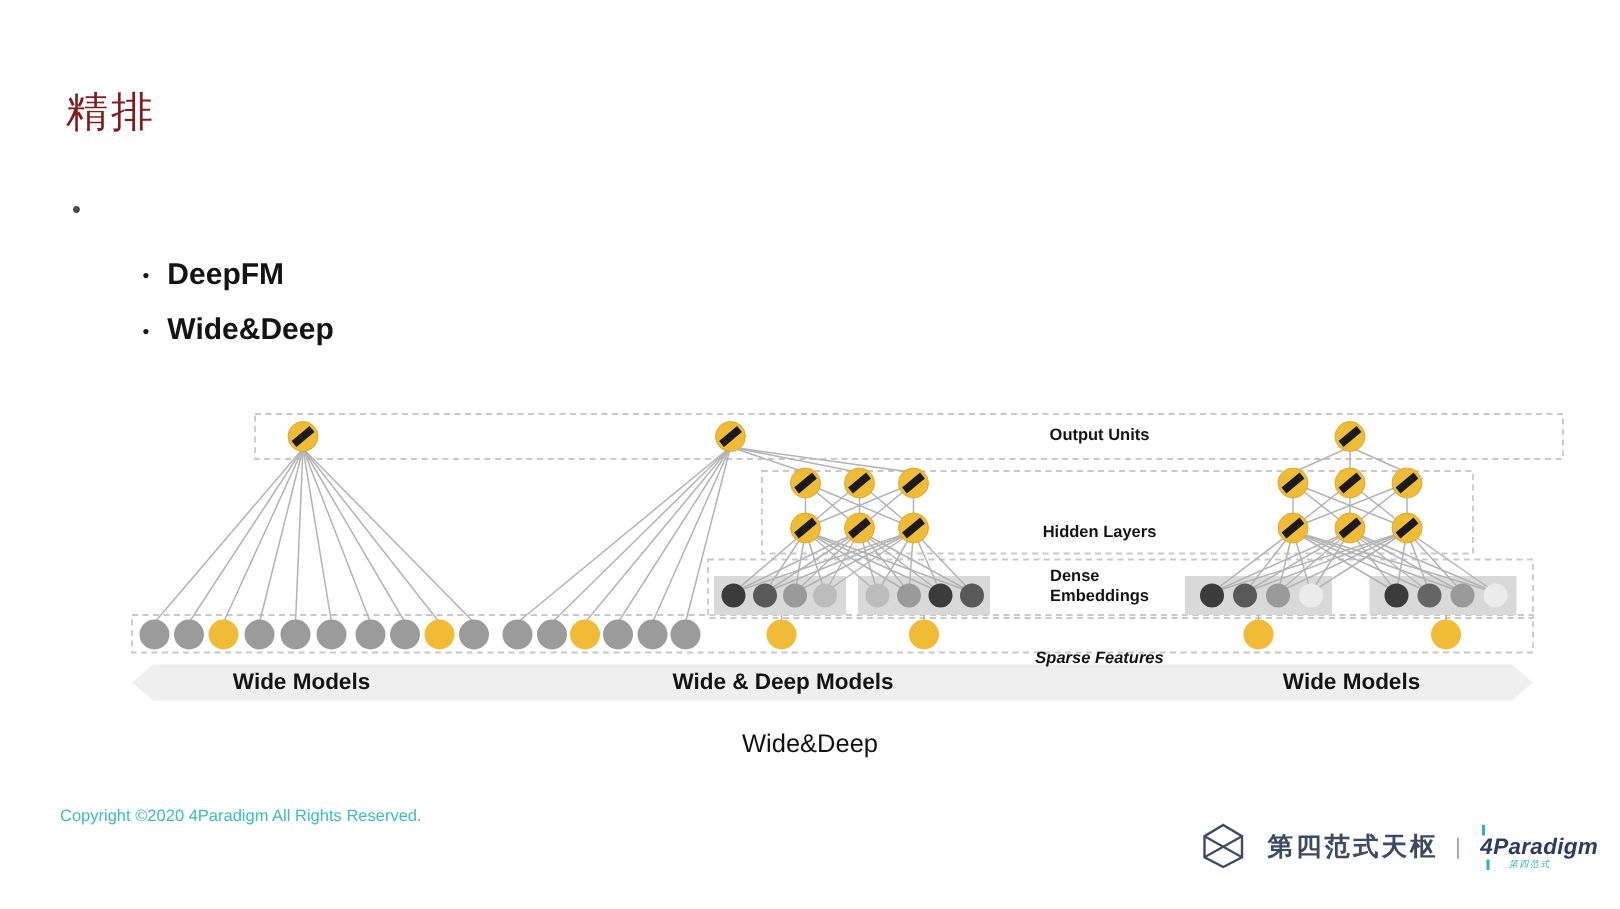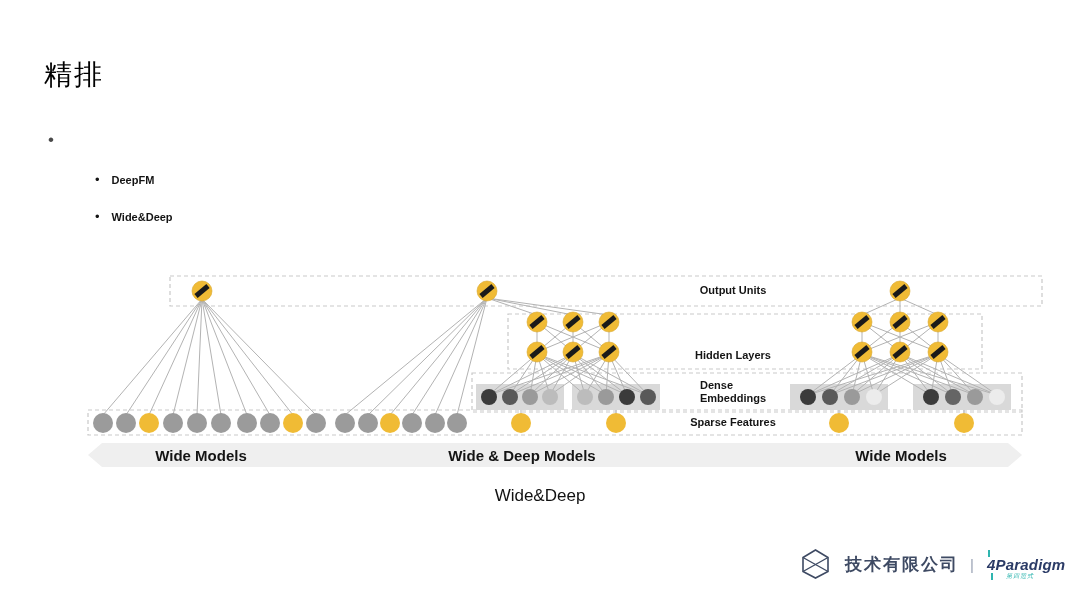--- a/index.html
+++ b/index.html
@@ -3,29 +3,29 @@
 <meta charset="utf-8">
 <style>
   * { margin:0; padding:0; box-sizing:border-box; }
   html,body { background:#ffffff; }
   body { font-family:"Liberation Sans", sans-serif; }
   .slide {
     position:relative; width:1080px; height:606px; background:#ffffff; overflow:hidden;
   }
   .title {
     position:absolute; left:44px; top:56px;
-    font-size:28px; font-weight:400; color:#000000; letter-spacing:2px;
+    font-size:28px; font-weight:400; color:#7f1d1d; letter-spacing:2px;
   }
   .bullet-row { position:absolute; display:flex; align-items:center; white-space:nowrap; }
   .b1 { left:48px; top:130px; }
   .b1 .dot { color:#4a4a4a; font-size:17px; margin-right:14px; }
   .b1 .txt { color:#1e7f8c; font-size:20px; }
   .b2 { left:95px; }
   .b2 .dot { color:#141414; font-size:13px; margin-right:12px; }
-  .b2 .txt { color:#141414; font-size:11px; font-weight:bold; }
+  .b2 .txt { color:#141414; font-size:20px; font-weight:bold; }
   .b2a { top:172px; }
   .b2b { top:209px; }
 
   .diagram { position:absolute; left:0; top:265px; width:1080px; height:210px; }
   .diagram svg { position:absolute; left:0; top:0; }
   .dlabel, .blabel {
     position:absolute; transform:translate(-50%,-50%);
     font-weight:bold; color:#141414; white-space:nowrap; pointer-events:none;
   }
   .dlabel { font-size:11px; }
@@ -243,39 +243,40 @@
           <line x1="932" y1="92" x2="944" y2="82" stroke="#1A1A1A" stroke-width="5"></line>
         </g>
       </svg>
 
     <div class="dlabel" style="left:733px; top:25px;">Output Units</div>
     <div class="dlabel" style="left:733px; top:90px;">Hidden Layers</div>
     <div class="dlabel dense2" style="left:733px; top:126px;">
       <div>Dense</div>
       <div>Embeddings</div>
     </div>
-    <div class="dlabel" style="left:733px; top:157px;">Sparse Features</div>
+    <div class="dlabel" style="left:733px; top:174px;font-style:italic;">Sparse Features</div>
 
     <div class="blabel" style="left:201px; top:190px;">Wide Models</div>
     <div class="blabel" style="left:522px; top:190px;">Wide &amp; Deep Models</div>
     <div class="blabel" style="left:901px; top:190px;">Wide Models</div>
   </div>
 
   <div class="caption">Wide&amp;Deep</div>
 
   <div class="footer">
+    <div class="line2">Copyright ©2020 4Paradigm All Rights Reserved.</div>
   </div>
 
   <div class="brand">
     <svg class="hex-icon" viewBox="0 0 31 32">
       <polygon points="15.5,2 28,9.5 28,23.5 15.5,30 3,23.5 3,9.5" fill="none" stroke="#3e4a63" stroke-width="1.6"></polygon>
       <line x1="3" y1="9.5" x2="28" y2="23.5" stroke="#3e4a63" stroke-width="1.4"></line>
       <line x1="28" y1="9.5" x2="3" y2="23.5" stroke="#3e4a63" stroke-width="1.4"></line>
     </svg>
-    <span class="brand-product">技术有限公司</span>
+    <span class="brand-product">第四范式天枢</span>
     <span class="brand-sep">|</span>
     <span class="logo4p">
       <span class="bar-top"></span>
       <span class="bar-bottom"></span>
       <span>4Paradigm</span>
       <span class="sub">第四范式</span>
     </span>
   </div>
 
 </div>

